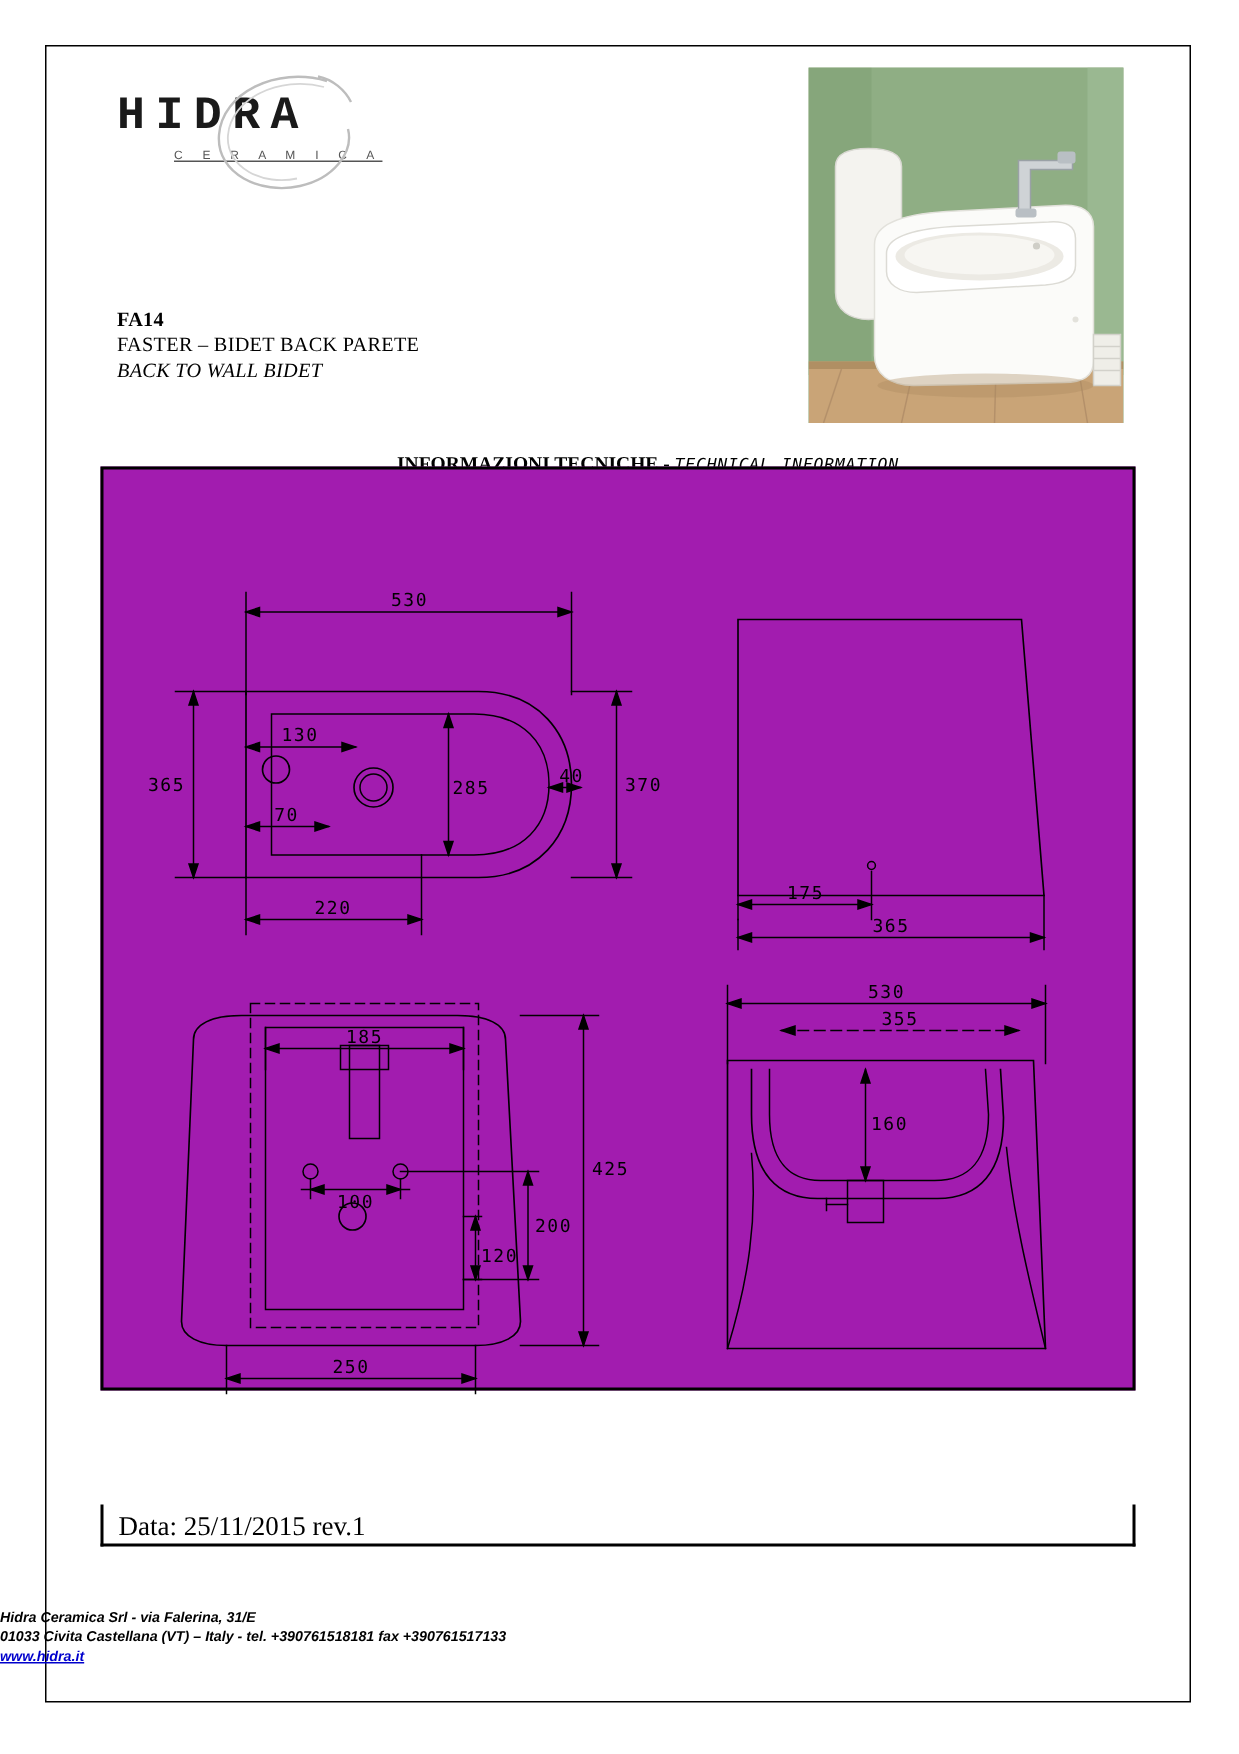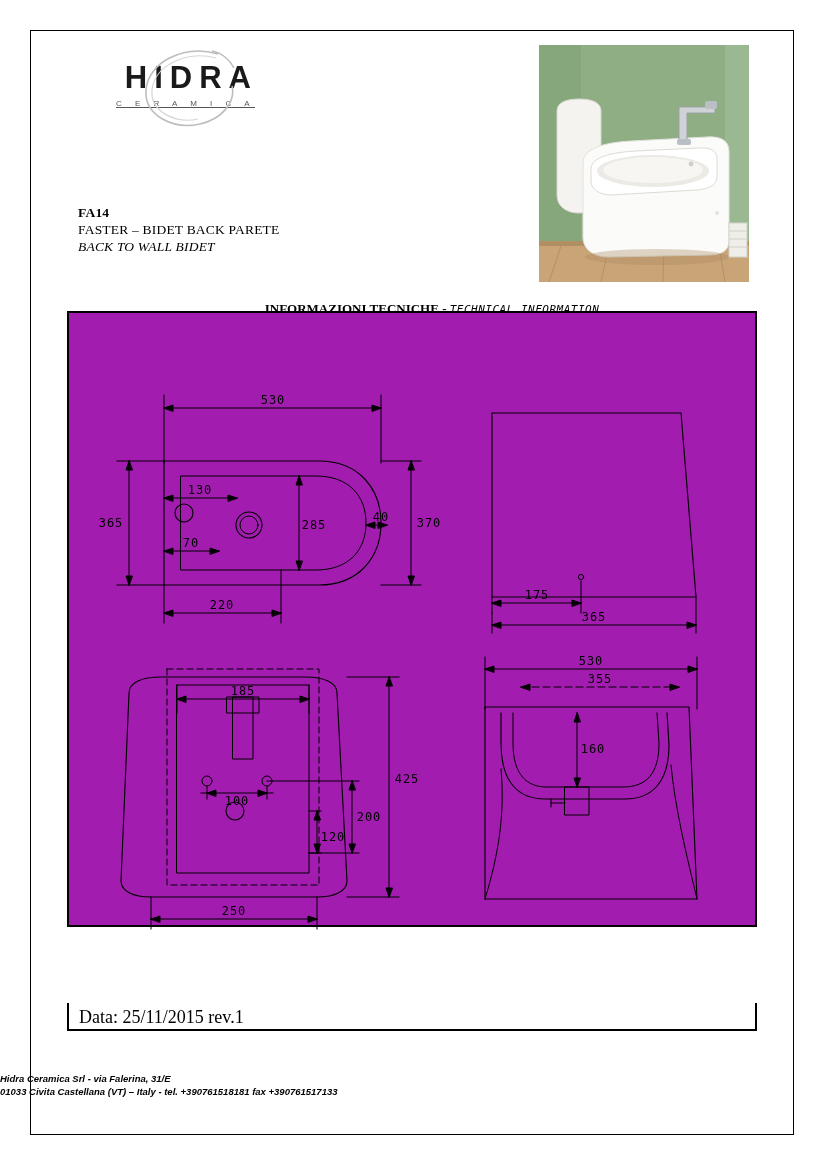--- a/index.html
+++ b/index.html
@@ -34,27 +34,26 @@
 
   
   .logo-block {
     position: absolute;
     left: 78px;
     top: 62px;
     width: 180px;
     height: 70px;
   }
   .logo-word {
-    font-family: Liberation Sans, sans-serif;
+    font-family: Liberation Mono, monospace;
     font-size: 31px;
     letter-spacing: 7px;
     font-weight: bold;
     color: #1a1a1a;
     line-height: 1;
-    text-align: right;
   }
   .logo-sub {
     font-family: "Liberation Sans", sans-serif;
     font-size: 8px;
     letter-spacing: 5.5px;
     color: #555;
     margin-top: 6px;
     margin-left: 38px;
     text-decoration: underline;
   }
@@ -409,15 +408,16 @@
     </svg>
   </div>
 
   <div class="date-bar">
     <div class="date-text">Data: 25/11/2015 rev.1</div>
   </div>
 
   <div class="footer">
     <div>Hidra Ceramica Srl - via Falerina, 31/E</div>
     <div>01033 Civita Castellana (VT) – Italy - tel. +390761518181 fax +390761517133</div>
+    <div class="link">www.hidra.it</div>
   </div>
 
 </div>
 
 </body></html>

